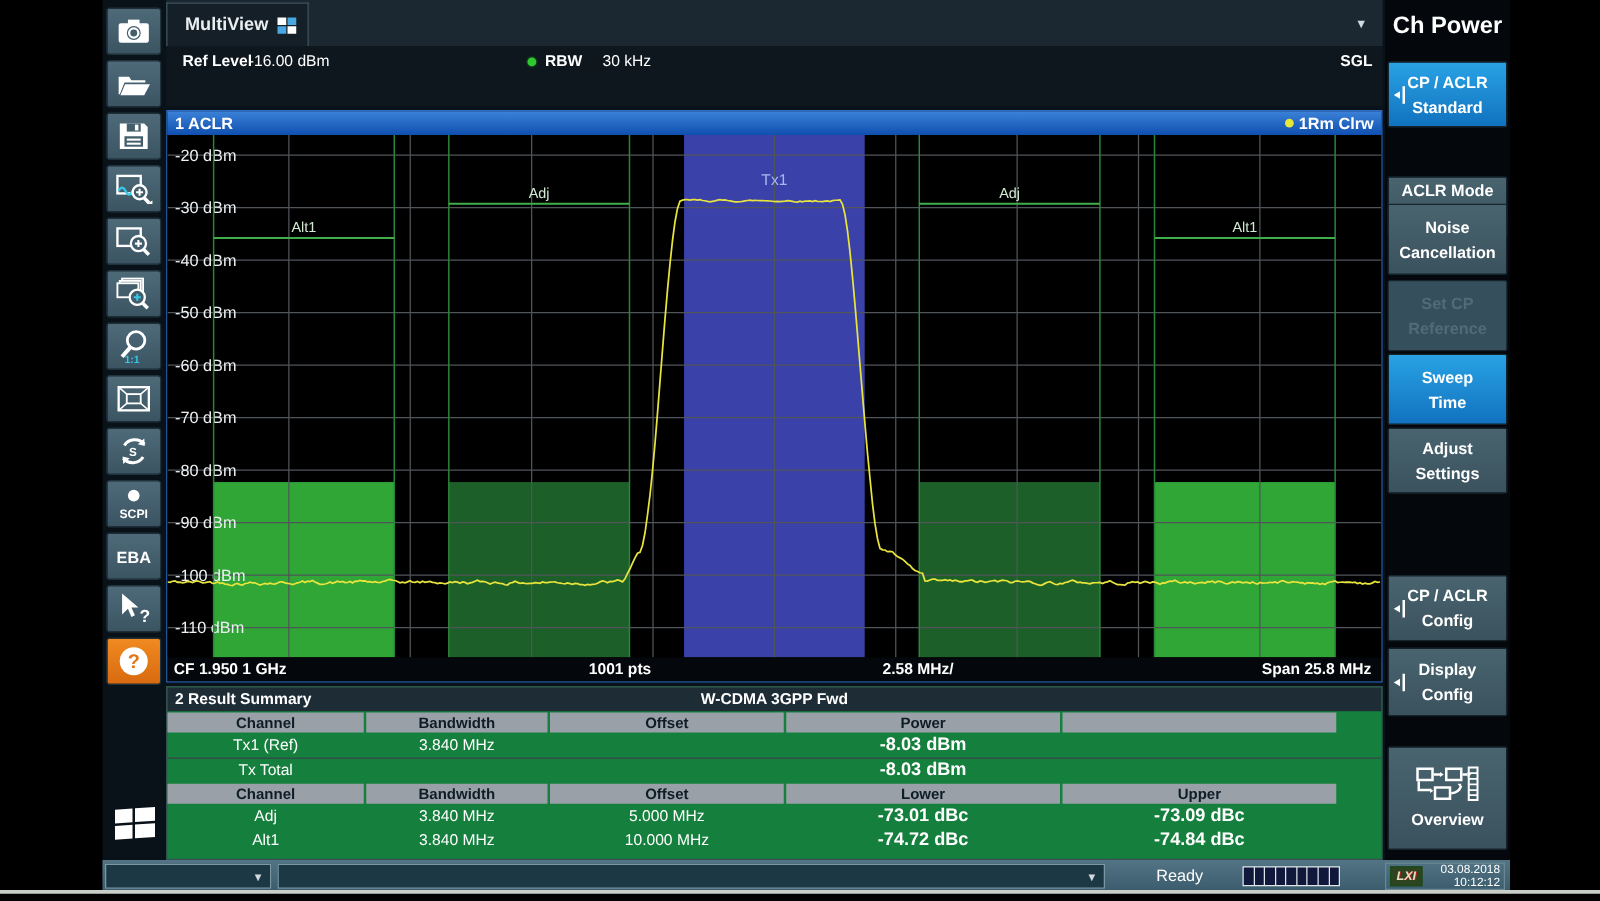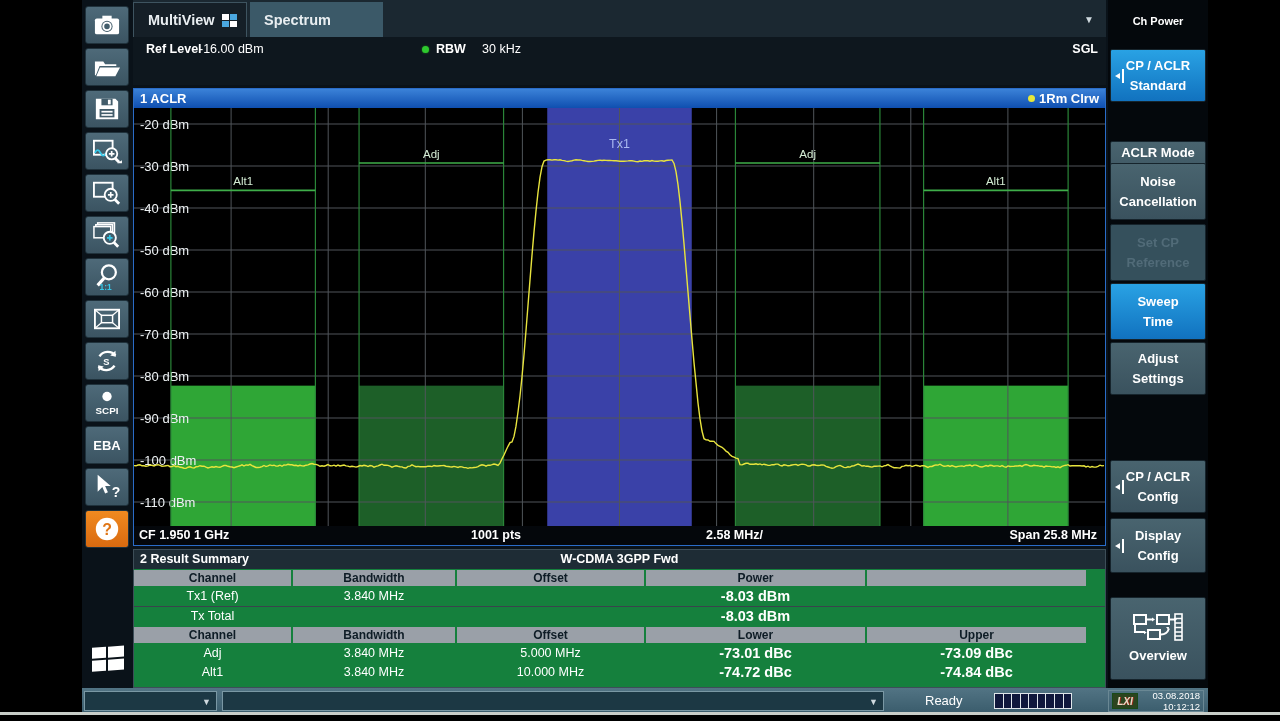--- a/index.html
+++ b/index.html
@@ -44,31 +44,31 @@
   #plot{position:relative;width:971px;height:418px;background:#000;}
   #chart-footer{position:relative;height:19px;background:#04070b;color:#fff;font-weight:bold;font-size:12.5px;line-height:19px;}
   #chart-footer span{position:absolute;white-space:nowrap;}
 
   
   #resultwin{position:absolute;left:0;top:549px;width:973px;height:139px;border:1px solid #3d4e58;background:#15803d;color:#fff;}
   #result-title{position:relative;height:19px;background:#1e2c35;font-weight:bold;font-size:12.5px;line-height:19px;}
   #result-title .tname{position:absolute;left:6px;}
   #result-title .std{position:absolute;left:50%;transform:translateX(-50%);}
   .trow{display:flex;gap:2px;width:971px;}
-  .trow .c1{width:157px;}.trow .c2{width:162px;}.trow .c3{width:187px;}.trow .c4{width:219px;}.trow .c5{width:219px;}
+  .trow .c1{width:157px;}.trow .c2{width:145px;}.trow .c3{width:187px;}.trow .c4{width:219px;}.trow .c5{width:219px;}
   .trow div{text-align:center;white-space:nowrap;overflow:hidden;}
   .thead{margin-top:1px;margin-bottom:1px;}
   .thead div{background:#9aa0a8;color:#0e1c26;font-weight:bold;font-size:12px;height:16px;line-height:16px;}
   .tdata div{font-size:12.5px;height:19px;line-height:19px;}
   .tdata .pow{font-weight:bold;font-size:14.5px;}
   .sepline{height:1px;background:#39444c;width:971px;}
 
   
   #sidebar{position:absolute;left:1026px;top:0;width:100px;height:688px;background:#04080c;}
-  #sb-header{position:absolute;left:0;top:6px;width:100px;height:30px;color:#fff;font-weight:bold;font-size:11px;
+  #sb-header{position:absolute;left:0;top:6px;width:100px;height:30px;color:#fff;font-weight:bold;font-size:19px;
              display:flex;align-items:center;justify-content:center;}
   .skey{position:absolute;left:2px;width:96px;border:1px solid #16242c;border-radius:2px;color:#fff;font-weight:bold;
         font-size:13px;display:flex;align-items:center;justify-content:center;text-align:center;
         white-space:pre-line;line-height:1.5;background:linear-gradient(180deg,#49646f,#3a525e);}
   .skey.blue{background:linear-gradient(180deg,#29a2e4,#1172bf);}
   .skey.disabled{background:#35505c;color:#516b78;}
   .exp{position:absolute;left:4px;top:50%;transform:translateY(-50%);width:9px;height:14px;}
   .exp:before{content:"";position:absolute;left:0;top:4px;border-top:3.5px solid transparent;border-bottom:3.5px solid transparent;border-right:5px solid #fff;}
   .exp:after{content:"";position:absolute;left:7px;top:0;width:1.5px;height:14px;background:#fff;}
   #sb-aclrmode{position:absolute;left:2px;top:105px;width:96px;height:48px;border:1px solid #16242c;border-radius:2px;
@@ -211,23 +211,20 @@
 
       <div id="tabbar">
         <div class="tab" id="tab-multiview">
           <span>MultiView</span>
           <span class="grid-ico">
             <i style="background:#fff"></i>
               <i style="background:#4aa8e0"></i>
               <i style="background:#4aa8e0"></i>
               <i style="background:#fff"></i>
           </span>
-        </div>
-        <div class="tab" id="tab-spectrum">
-          <span>Spectrum</span>
         </div>
         <span class="dd-arrow" id="tabbar-dd">▼</span>
       </div>
 
       <div id="settings">
         <div class="srow" style="top:0">
           <span class="slab" style="left:13px">Ref Level</span>
           <span style="left:66px">-16.00 dBm</span>
           <i class="led" style="left:289px"></i>
           <span class="slab" style="left:303px">RBW</span>

